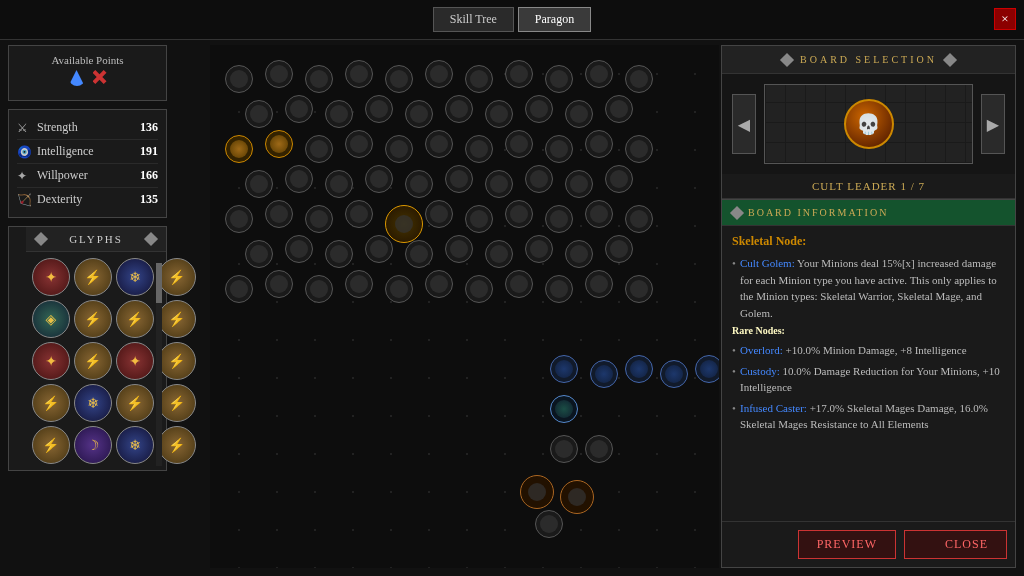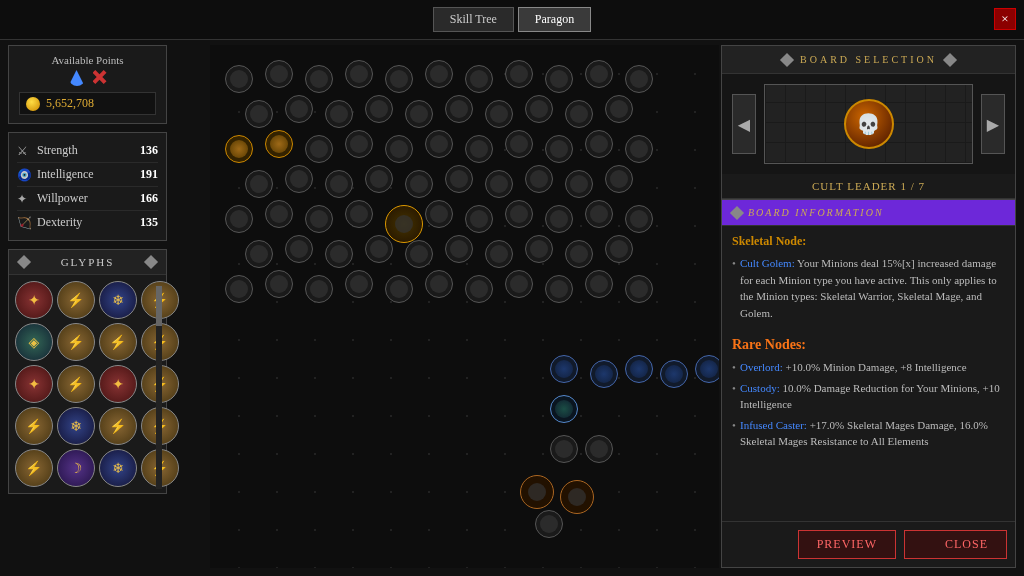--- a/index.html
+++ b/index.html
@@ -401,23 +401,22 @@
       display: flex;
       flex-direction: column;
     }
 
     .board-info-header {
       display: flex;
       align-items: center;
       gap: 6px;
       padding: 7px 10px;
       border-bottom: 1px solid #333;
-      background: #6d28d9;
+      background: #14532d;
       flex-shrink: 0;
-      font-style: italic;
     }
     .board-info-title {
       color: #ccaa55;
       font-size: 10px;
       letter-spacing: 2px;
       text-transform: uppercase;
     }
 
     .board-info-content {
       padding: 8px 10px;
@@ -443,24 +442,24 @@
       position: relative;
     }
     .info-bullet::before {
       content: '•';
       position: absolute;
       left: 0;
       color: #888;
     }
 
     .rare-nodes-label {
-      color: #f97316;
-      font-size: 14px;
+      color: #fef9c3;
+      font-size: 10px;
       font-weight: bold;
-      margin: 16px 0 6px 0;
+      margin: 4px 0 6px 0;
     }
 
     .node-name {
       color: #4488ff;
     }
 
     
     .bottom-buttons {
       display: flex;
       gap: 8px;
@@ -527,24 +526,20 @@
   </div>
 
   <div class="left-panel">
 
     <div class="available-points">
       <div class="label">Available Points</div>
       <div class="points-controls">
         <div class="point-icon up" style="clip-path: polygon(50% 0%, 0% 100%, 100% 100%);"></div>
         <div class="point-icon cancel" style="width:14px;height:14px;clip-path: polygon(20% 0%, 0% 20%, 30% 50%, 0% 80%, 20% 100%, 50% 70%, 80% 100%, 100% 80%, 70% 50%, 100% 20%, 80% 0%, 50% 30%);"></div>
       </div>
-      <div class="gold-row">
-        <div class="gold-icon"></div>
-        <span class="gold-value">5,652,708</span>
-      </div>
     </div>
 
     <div class="stats-panel">
       <div class="stat-row">
         <span class="stat-name">
           <span class="stat-icon">⚔</span>
           <span>Strength</span>
         </span>
         <span class="stat-value">136</span>
       </div>
@@ -564,21 +559,21 @@
       </div>
       <div class="stat-row">
         <span class="stat-name">
           <span class="stat-icon">🏹</span>
           <span>Dexterity</span>
         </span>
         <span class="stat-value">135</span>
       </div>
     </div>
 
-    <div class="glyphs-panel" style="position:relative;">
+    <div class="glyphs-panel" style="position:relative;padding-left:17px;">
       <div class="glyphs-header">
         <div class="diamond-icon"></div>
         <span class="glyphs-title">GLYPHS</span>
         <div class="diamond-icon"></div>
       </div>
       <div class="glyphs-grid" id="glyphs-grid">
 
       <div class="glyph-slot filled glyph-red">
             <span class="glyph-symbol">✦</span>
           </div>

